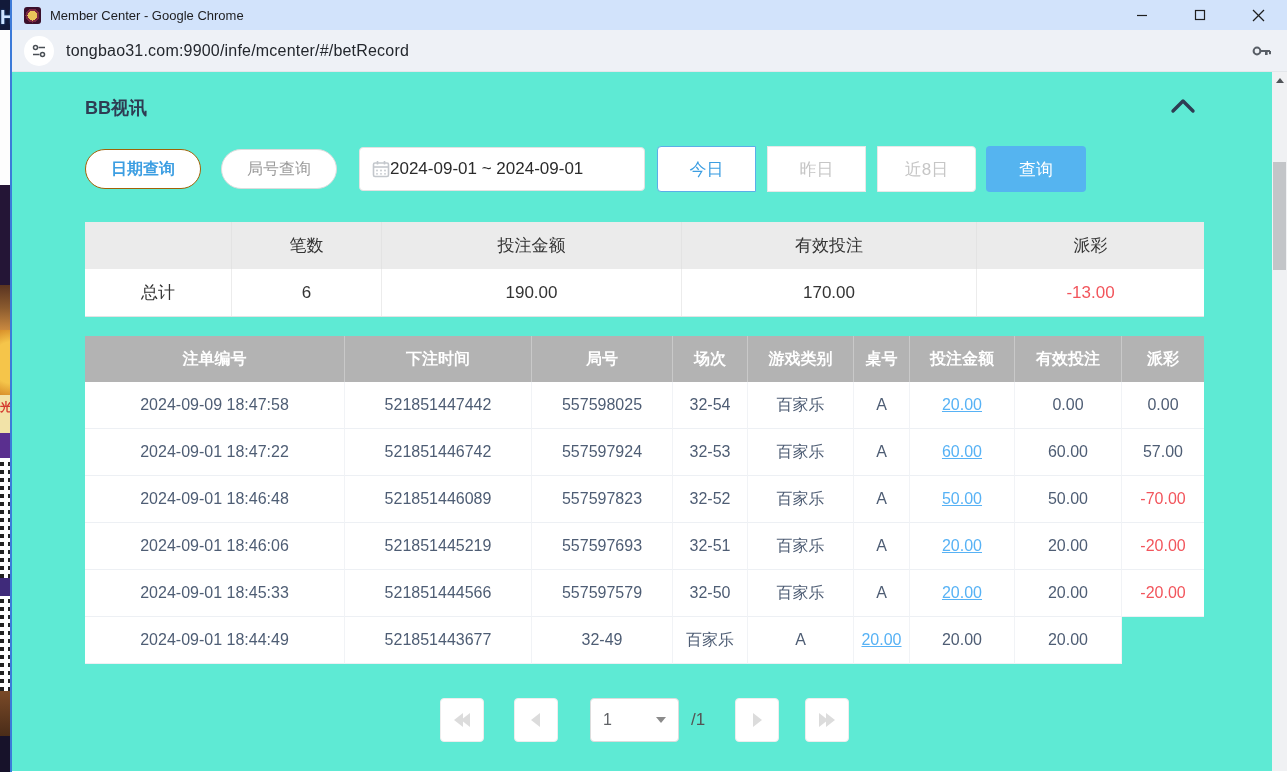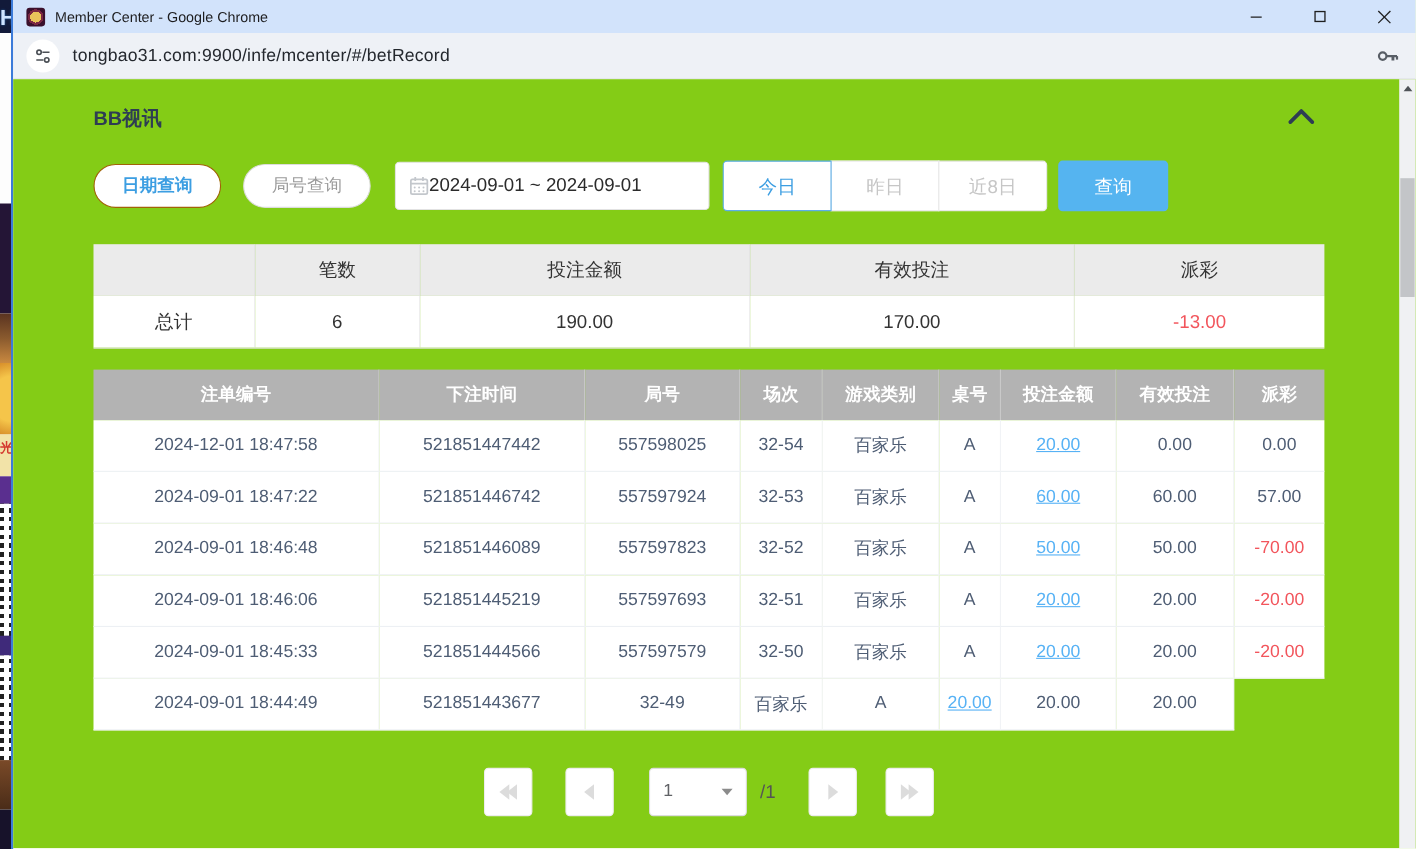--- a/index.html
+++ b/index.html
@@ -24,21 +24,21 @@
   .win-title { font-size:13px; color:#1d1d1f; white-space:nowrap; }
   .win-controls { margin-left:auto; display:flex; height:30px; }
   .win-btn { width:58px; height:30px; display:flex; align-items:center; justify-content:center; cursor:default; }
   .win-btn svg { display:block; }
 
   .urlbar { height:42px; background:#eef1f6; display:flex; align-items:center; padding:0 14px 0 12px; border-bottom:1px solid #e3e6ea; }
   .site-circle { width:30px; height:30px; border-radius:50%; background:#fff; display:flex; align-items:center; justify-content:center; margin-right:12px; flex:0 0 auto; }
   .url-text { font-size:16px; color:#23272d; letter-spacing:0.2px; }
   .key-wrap { margin-left:auto; display:flex; align-items:center; }
 
-  .content { position:relative; width:1275px; height:699px; background:#84cc16; }
+  .content { position:relative; width:1275px; height:699px; background:#5eead4; }
 
   
   .scrollbar { position:absolute; right:0; top:0; width:15px; height:699px; background:#f0f1f3; }
   .scroll-up { height:16px; display:flex; align-items:center; justify-content:center; }
   .scroll-up .tri { width:0; height:0; border-left:4px solid transparent; border-right:4px solid transparent; border-bottom:5px solid #4f5357; }
   .scroll-thumb { position:absolute; left:1px; top:90px; width:13px; height:108px; background:#c3c5c8; }
 
   .inner { width:1119px; margin-left:73px; }
 
   
@@ -46,21 +46,21 @@
   .section-title { font-size:18px; font-weight:bold; color:#2e3d53; }
   .collapse { margin-left:auto; margin-right:8px; cursor:pointer; }
 
   
   .filter-row { display:flex; align-items:center; margin-top:26px; height:46px; }
   .pill-btn { height:40px; padding:0 25px; border-radius:20px; background:#fff; font-size:16px; font-weight:bold; cursor:pointer; }
   .pill-active { border:1px solid #a16207; color:#3c9ee2;text-align:right; }
   .pill-idle { border:1px solid #dcdcdc; color:#9b9b9b; font-weight:normal; margin-left:20px; }
   .date-box { margin-left:22px; width:286px; height:44px; border:1px solid #e2e2e2; border-radius:4px; background:#fff; display:flex; align-items:center; padding:0 12px; cursor:text; }
   .date-text { font-size:17px; color:#2b2b2b; white-space:nowrap; }
-  .seg-group { margin-left:12px; display:flex; height:46px; }
+  .seg-group { margin-left:12px; display:flex; height:46px;gap:12px; }
   .seg-btn { width:99px; height:46px; background:#fff; font-size:17px; border:1px solid #e8e8e8; color:#c6c6c6; cursor:pointer; }
   .seg-btn + .seg-btn { margin-left:-1px; }
   .seg-btn.active { border:1px solid #5caee8; color:#3c9ee2; position:relative; z-index:2; border-radius:2px; }
   .seg-group .seg-btn:first-child { border-radius:4px 0 0 4px; }
   .seg-group .seg-btn:last-child { border-radius:0 4px 4px 0; }
   .search-btn { margin-left:10px; width:100px; height:46px; background:#55b4f0; color:#fff; font-size:17px; border:none; border-radius:4px; cursor:pointer; }
 
   
   .summary { margin-top:30px; border-bottom:1px solid #e3e3e3; }
   .sum-grid { display:grid; grid-template-columns:147px 150px 300px 295px 227px;border-radius:17px; }
@@ -226,21 +226,21 @@
               <div class="th">局号</div>
               <div class="th">场次</div>
               <div class="th">游戏类别</div>
               <div class="th">桌号</div>
               <div class="th">投注金额</div>
               <div class="th">有效投注</div>
               <div class="th">派彩</div>
             </div>
           <div id="bet-rows">
               <div class="grid9">
-                <div class="td">2024-12-01 18:47:58</div>
+                <div class="td">2024-09-09 18:47:58</div>
                 <div class="td">521851447442</div>
                 <div class="td">557598025</div>
                 <div class="td">32-54</div>
                 <div class="td">百家乐</div>
                 <div class="td">A</div>
                 <div class="td link">20.00</div>
                 <div class="td">0.00</div>
                 <div class="td">0.00</div>
               </div>
               <div class="grid9">

